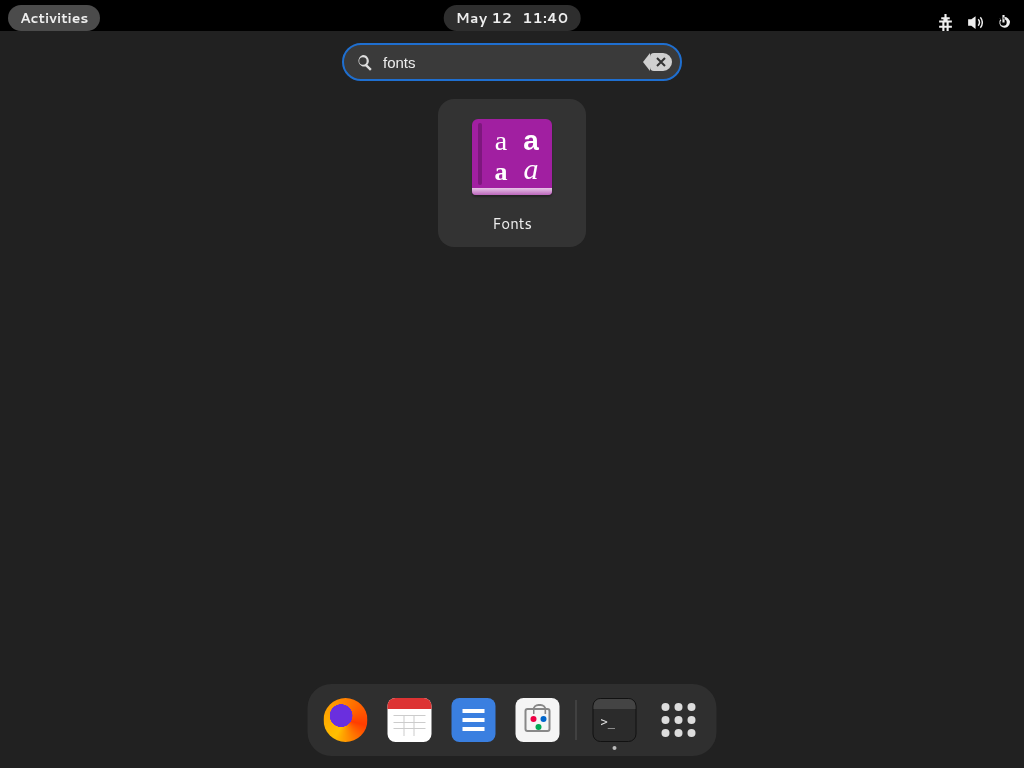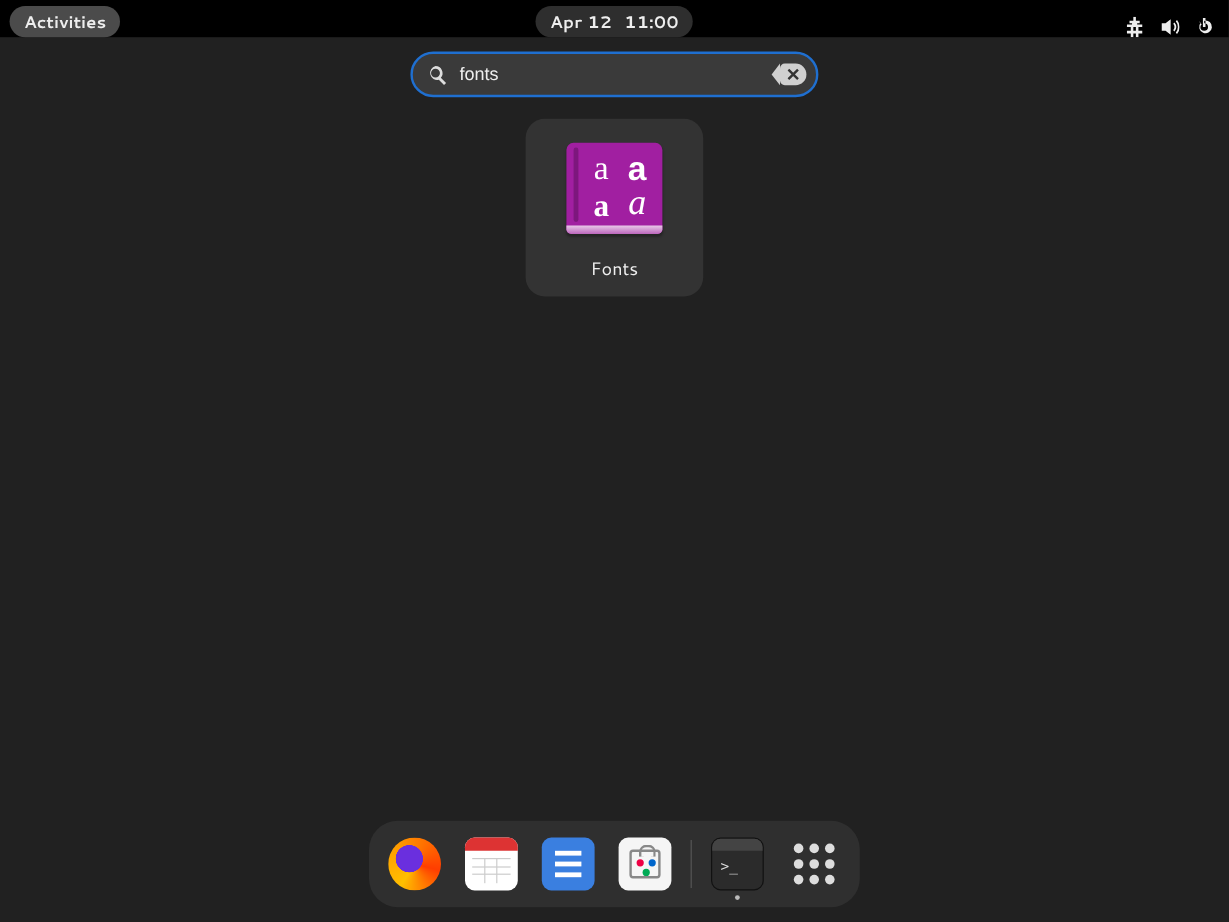--- a/index.html
+++ b/index.html
@@ -173,22 +173,22 @@
       display:grid; grid-template-columns:repeat(3,8px); grid-template-rows:repeat(3,8px); gap:5px;
     }
     .appgrid span { background:#ddd; border-radius:50%; }
   </style>
 </head>
 <body>
 
 <div class="topbar">
   <div class="activities">Activities</div>
   <div class="datetime">
-    <span class="date-part">Apr 12</span>
-    <span>11:00</span>
+    <span class="date-part">May 12</span>
+    <span>11:40</span>
   </div>
   <div class="sys-icons">
     <span>
       <svg viewBox="0 0 16 16">
           <path d="M7 0h2v3h3v2h-2v1h4v2h-3v3h3v2h-3v3h-2v-3H7v3H5v-3H2v-2h3V8H2V6h4V5H4V3h3V0zM7 8v3h2V8H7z"></path>
         </svg>
     </span>
     <span>
       <svg viewBox="0 0 16 16">
           <path d="M2 5h3l4-3v12l-4-3H2V5zm9 .5a4 4 0 010 5l1 1a5.5 5.5 0 000-7l-1 1zm2-2a7 7 0 010 9l1 1a8.5 8.5 0 000-11l-1 1z"></path>

